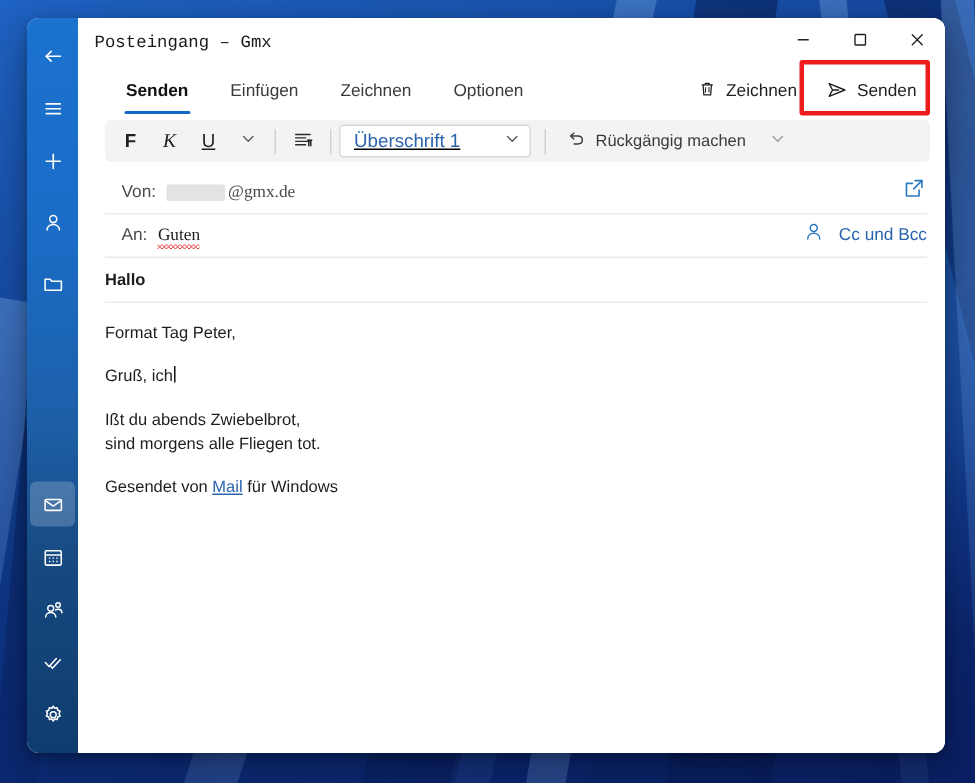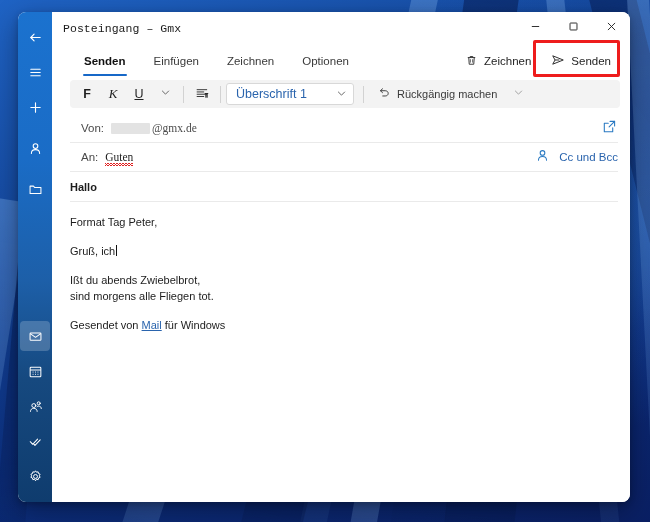--- a/index.html
+++ b/index.html
@@ -175,20 +175,21 @@
   #style-select {
     height: 22px;
     min-width: 128px;
     background: #ffffff;
     border: 1px solid #d8d8d8;
     border-radius: 3px;
     display: flex; align-items: center;
     padding: 0 6px 0 9px;
     cursor: pointer;
     margin-right: 4px;
+    text-decoration: underline;
   }
   #style-select-label {
     font-size: 12.5px; color: #2a64ad;
     flex: 1;
   }
   #undo-btn {
     display: flex; align-items: center; gap: 6px;
     padding: 0 8px; height: 22px;
     font-size: 11px; color: #3a3a3a;
     cursor: pointer; border-radius: 3px;

